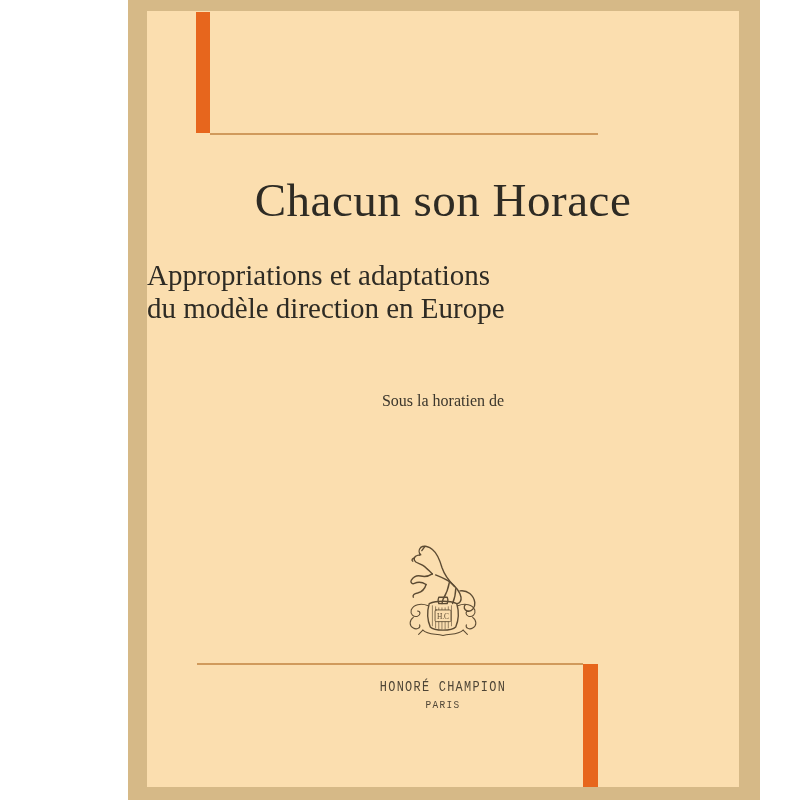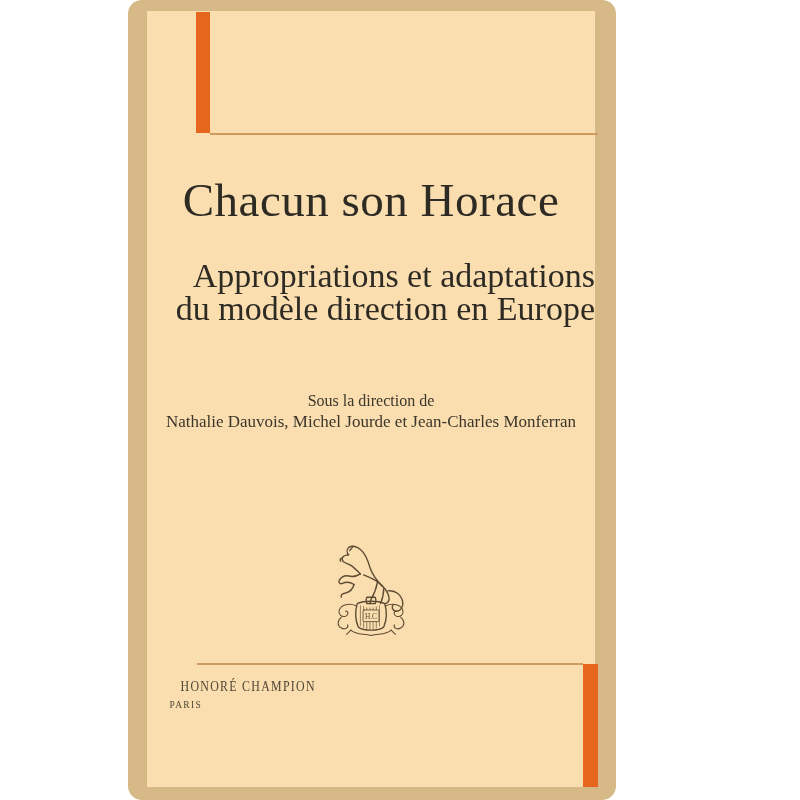--- a/index.html
+++ b/index.html
@@ -22,23 +22,22 @@
   .page {
     position: relative;
     width: 800px;
     height: 800px;
     background: var(--page-background);
     overflow: hidden;
   }
   .cover {
     position: absolute;
     left: 128px; top: 0;
-    width: 488px; height: 800px;
+    width: 632px; height: 800px;
     background: var(--cover-edge-tan);
-    border-radius: 14px;
   }
   .cover-inner {
     position: absolute;
     left: 19px; top: 11px; right: 21px; bottom: 13px;
     background: var(--cover-cream);
   }
   .bar {
     position: absolute;
     background: var(--accent-orange);
   }
@@ -57,22 +56,22 @@
     text-align: center;
     font-size: 47px;
     line-height: 47px;
     font-weight: normal;
     color: var(--title-ink);
     letter-spacing: 0.5px;
   }
   .subtitle {
     position: absolute;
     left: 0; right: 0; top: 248px;
-    text-align: right;
-    font-size: 34px;
+    text-align: left;
+    font-size: 29px;
     line-height: 33px;
     color: var(--title-ink);
   }
   .subtitle sup {
     font-size: 0.58em;
     vertical-align: super;
     line-height: 0;
   }
   .direction {
     position: absolute;
@@ -86,22 +85,23 @@
     position: absolute;
     left: calc(50% - 53px);
     top: 533px;
     width: 106px;
     height: 98px;
     color: var(--emblem-ink);
   }
   .publisher {
     position: absolute;
     left: 0; right: 0; top: 666px;
+    text-align: center;
     color: var(--publisher-ink);
-    font-family: Liberation Serif, serif;
+    font-family: Liberation Mono, monospace;
   }
   .publisher-name {
     font-size: 14px;
     line-height: 20px;
     letter-spacing: 1.5px;
     transform: scaleX(0.85);
     transform-origin: center;
   }
   .publisher-city {
     font-size: 10.5px;
@@ -123,22 +123,21 @@
       <div class="rule rule-top"></div>
 
       <h1 class="title">Chacun son Horace</h1>
 
       <div class="subtitle">
         <div>Appropriations et adaptations</div>
         <div>du modèle direction en Europe</div>
       </div>
 
       <div class="direction">
-        <div class="direction-intro">Sous la direction de</div>
-        <div class="direction-names">Nathalie Dauvois, Michel Jourde et Jean-Charles Monferran</div>
+        <div class="direction-intro">Sous la horatien de</div>
       </div>
 
       <svg class="emblem" viewBox="0 0 100 92" fill="none" stroke="currentColor" stroke-width="1.3" stroke-linecap="round" stroke-linejoin="round">
         <g>
           <path d="M61,40 C55,34 51,28 49,22 C47,15 45,9 40,5 C37,2 32,1 29,3 C27,5 27,8 29,10 C25,10 22,12 23,15 C24,18 28,18 31,20 C34,22 37,25 40,28"></path>
           <path d="M33,2 L30,6"></path>
           <path d="M23,13 C21,13.5 20,15 21.5,16"></path>
           <circle cx="27.5" cy="10.5" r="0.7" fill="currentColor" stroke="none"></circle>
           <path d="M40,28 C37,30 33,31 29,30 C25,29 22,31 20,34 C19,36 21,38 23,37 C27,35 31,36 34,38"></path>
           <path d="M34,38 C33,42 30,45 26,46 C23,46.5 21,48 22,50"></path>

